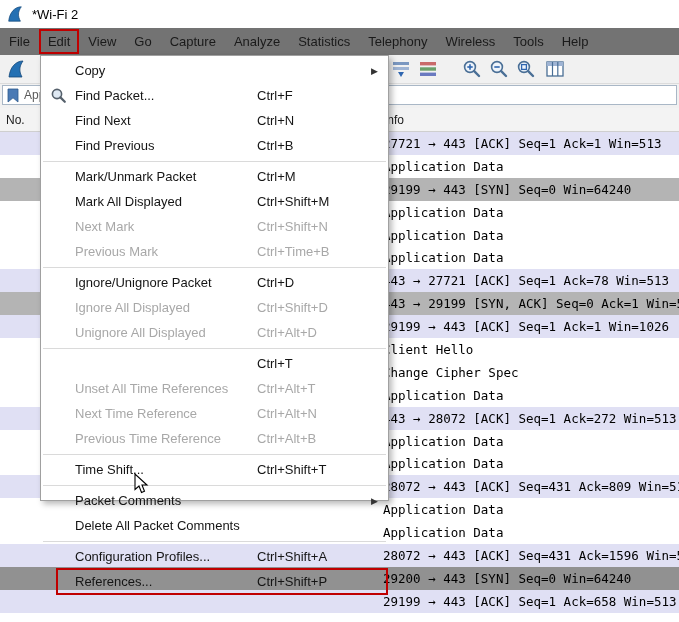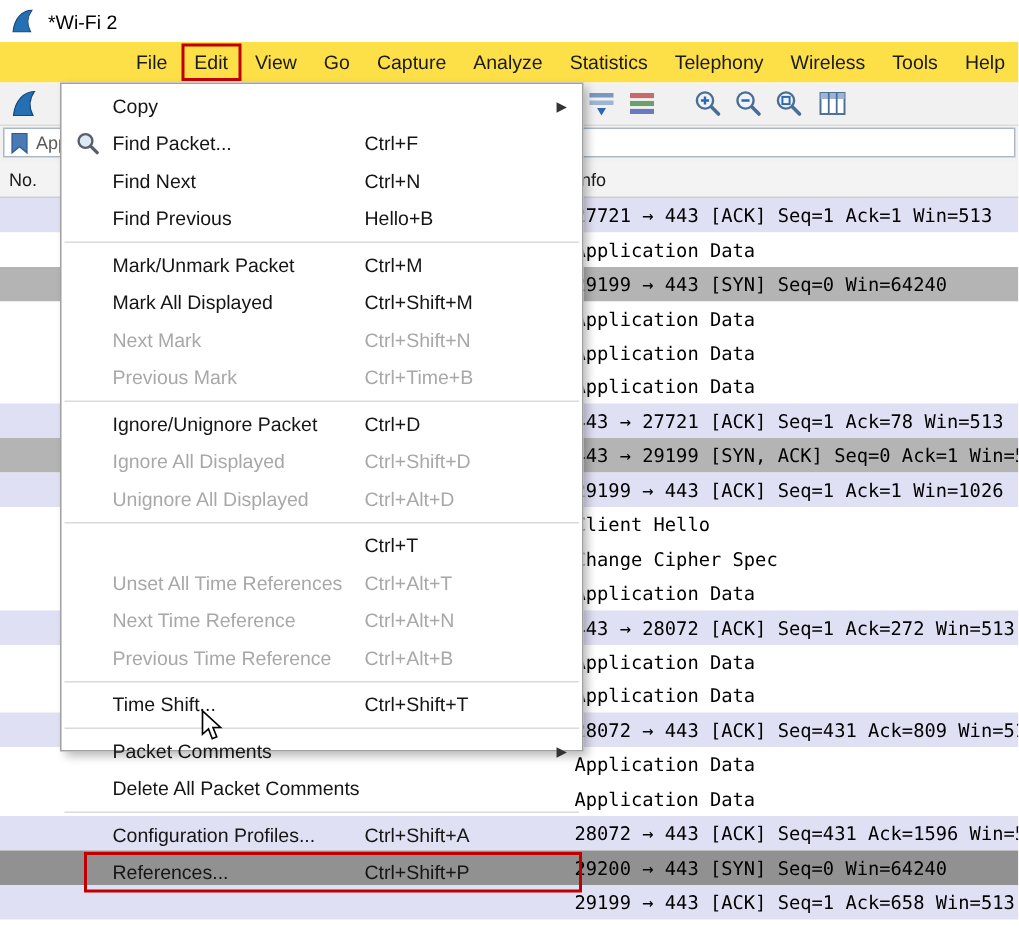--- a/index.html
+++ b/index.html
@@ -4,21 +4,21 @@
 <style>
   html,body{margin:0;padding:0;}
   body{font-family:"Liberation Sans",sans-serif;}
   .app{position:relative;width:679px;height:622px;overflow:hidden;background:#ffffff;}
 
   
   .titlebar{position:absolute;top:0;left:0;right:0;height:28px;background:#ffffff;display:flex;align-items:center;padding-left:6px;box-sizing:border-box;}
   .titlebar .title{font-size:13px;color:#000;margin-left:8px;}
 
   
-  .menubar{position:absolute;top:28px;left:0;right:0;height:27px;background:#fde047;display:flex;align-items:center;font-size:13px;color:#1a1a1a;justify-content:flex-end;}
+  .menubar{position:absolute;top:28px;left:0;right:0;height:27px;background:#737373;display:flex;align-items:center;font-size:13px;color:#1a1a1a;}
   .mb-item{padding:3px 7px;border:2px solid transparent;cursor:default;}
   .mb-item.annotated{border-color:#c00000;}
 
   
   .toolbar{position:absolute;top:55px;left:0;right:0;height:29px;background:#f1f1f1;border-bottom:1px solid #dcdcdc;box-sizing:border-box;}
   .tb-icon{position:absolute;top:4px;width:20px;height:20px;}
 
   
   .filterbar{position:absolute;top:84px;left:0;right:0;height:24px;background:#f1f1f1;}
   .filter-input{position:absolute;left:2px;right:2px;top:1px;height:20px;background:#fff;border:1px solid #a9b7c6;display:flex;align-items:center;padding:0 4px;gap:5px;box-sizing:border-box;}
@@ -34,21 +34,21 @@
   .plist{position:absolute;top:132px;left:0;right:0;bottom:0;background:#ffffff;overflow:hidden;}
   .prow{height:22.9px;position:relative;font-family:"DejaVu Sans Mono","Liberation Mono",monospace;font-size:12.5px;color:#000;white-space:nowrap;overflow:hidden;}
   .prow .info{position:absolute;left:383px;top:4px;}
 
   
   .menupanel{position:absolute;left:40px;top:55px;width:349px;height:446px;background:#ffffff;border:1px solid #a0a0a0;box-shadow:3px 3px 6px rgba(0,0,0,0.28);z-index:20;padding-top:2px;box-sizing:border-box;}
   .mi{height:25px;display:flex;align-items:center;position:relative;font-size:13px;color:#151515;cursor:default;}
   .mi.disabled{color:#a8a8a8;}
   .mi-gutter{width:34px;flex:none;display:flex;align-items:center;justify-content:center;}
   .mi-label{white-space:nowrap;}
-  .mi-shortcut{position:absolute;left:202px;white-space:nowrap;}
+  .mi-shortcut{position:absolute;left:216px;white-space:nowrap;}
   .mi-arrow{position:absolute;right:10px;font-size:9px;color:#333;}
   .sep{height:1px;background:#dadada;margin:2.5px 2px;}
   .annot{position:absolute;left:15px;right:0;top:-1px;bottom:-1px;border:2px solid #c00000;pointer-events:none;box-sizing:border-box;}
 
   .cursor{position:absolute;left:134px;top:473px;z-index:30;}
 </style>
 </head>
 <body>
 
 <div class="app">
@@ -210,21 +210,21 @@
         <span class="mi-shortcut">Ctrl+F</span>
       </div>
       <div class="mi">
         <span class="mi-gutter"></span>
         <span class="mi-label">Find Next</span>
         <span class="mi-shortcut">Ctrl+N</span>
       </div>
       <div class="mi">
         <span class="mi-gutter"></span>
         <span class="mi-label">Find Previous</span>
-        <span class="mi-shortcut">Hello+B</span>
+        <span class="mi-shortcut">Ctrl+B</span>
       </div>
       <div class="sep"></div>
       <div class="mi">
         <span class="mi-gutter"></span>
         <span class="mi-label">Mark/Unmark Packet</span>
         <span class="mi-shortcut">Ctrl+M</span>
       </div>
       <div class="mi">
         <span class="mi-gutter"></span>
         <span class="mi-label">Mark All Displayed</span>

